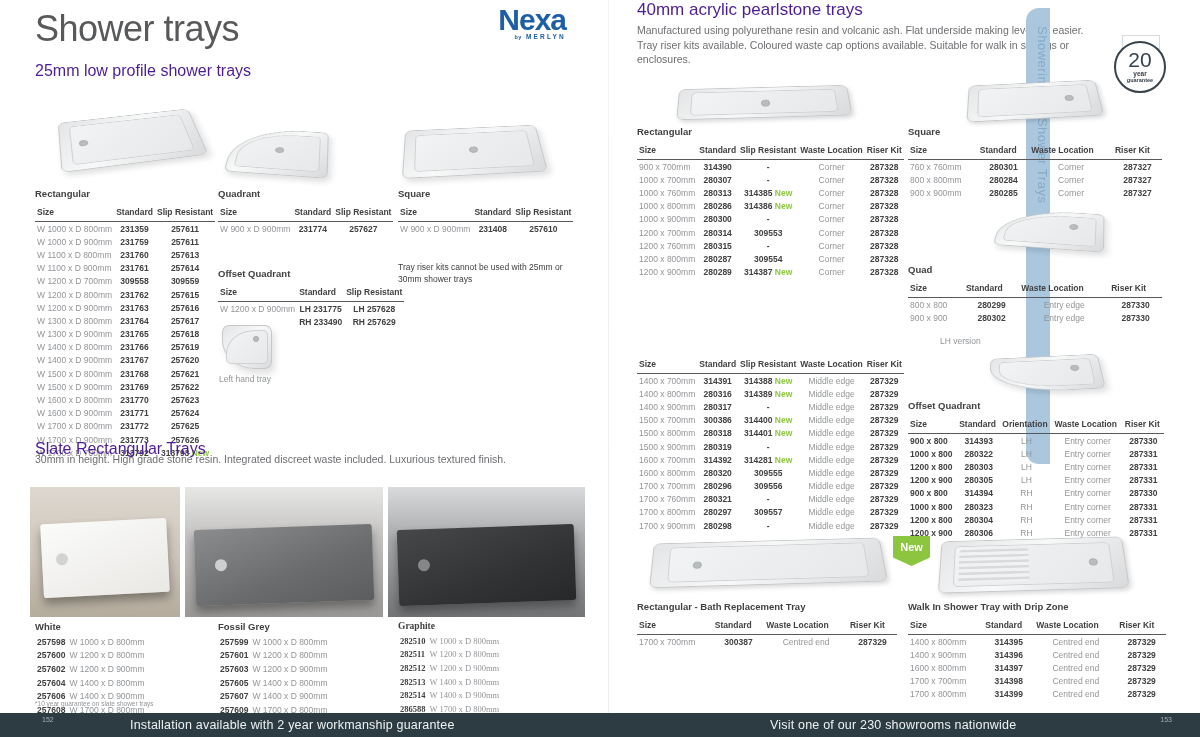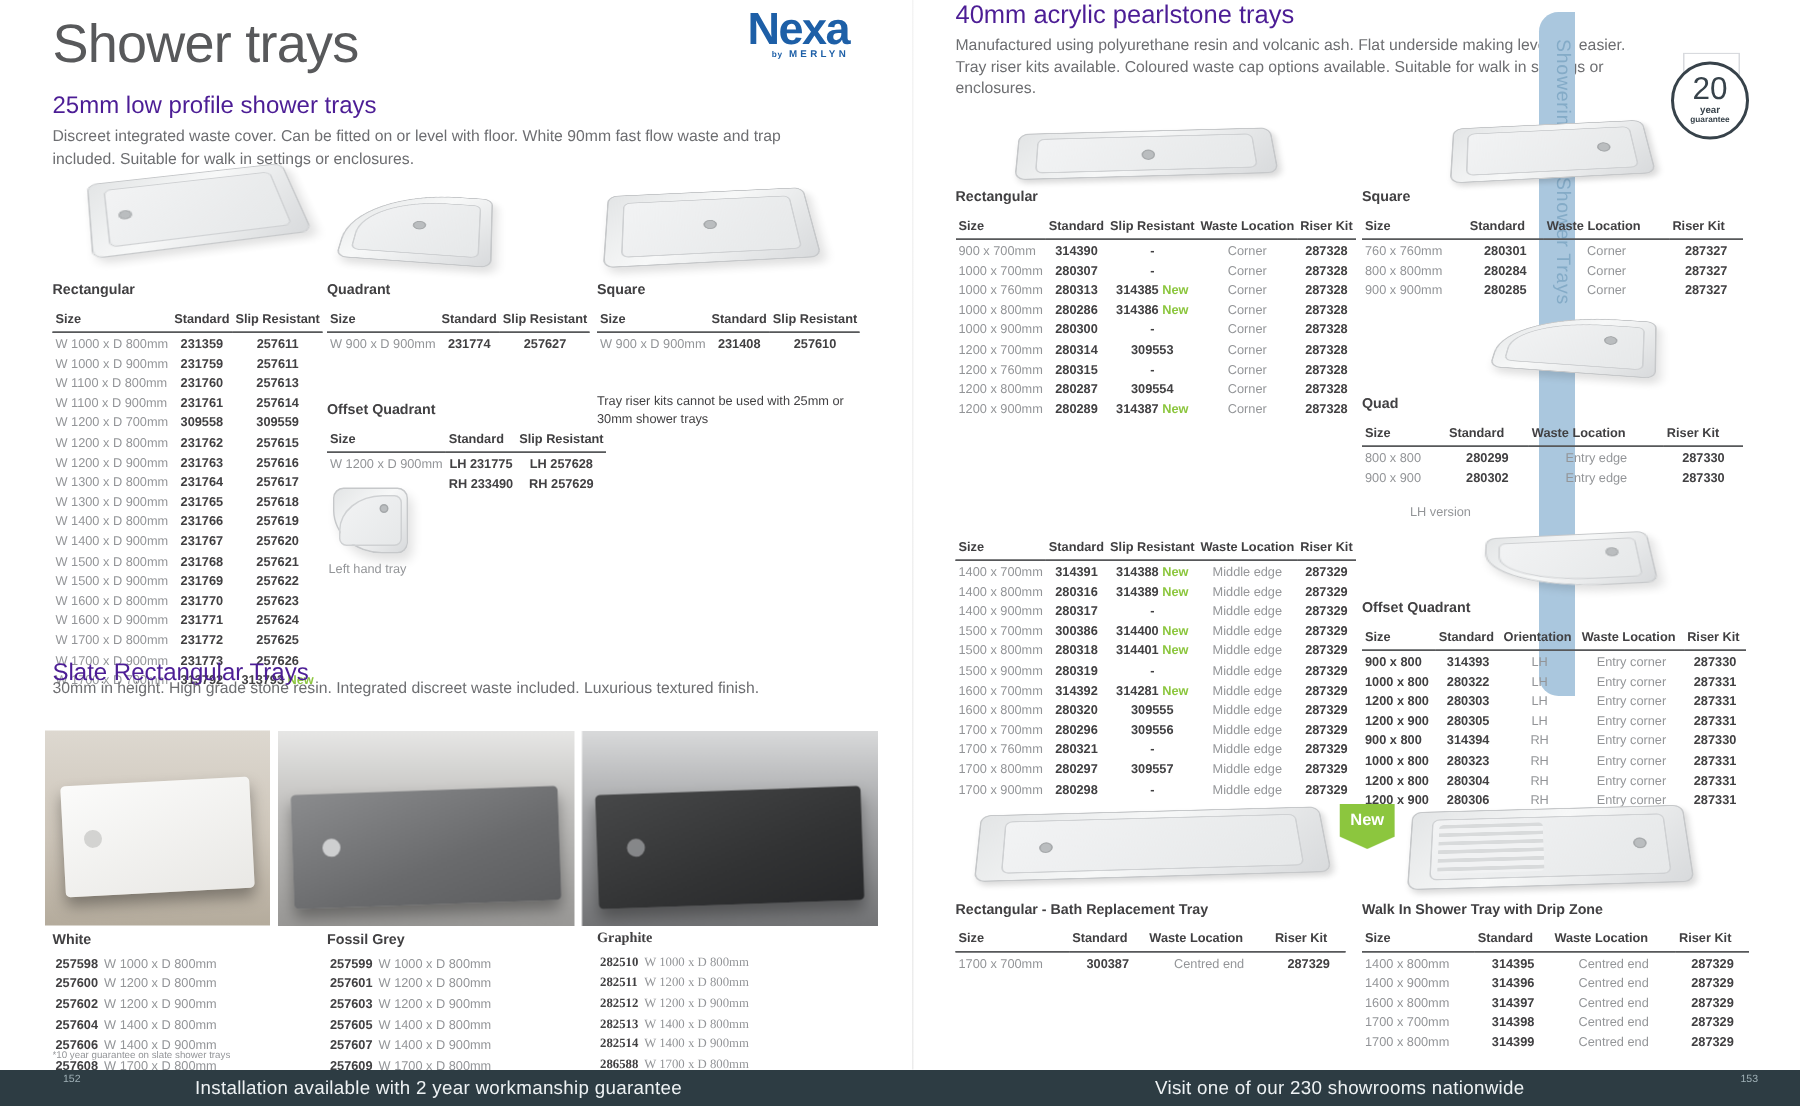--- a/index.html
+++ b/index.html
@@ -89,21 +89,20 @@
   <div class="seam"></div>
 
   <div class="abs page-title" style="left:35px; top:8px;">Shower trays</div>
 
   <div class="abs" style="left:476px; top:6px; width:90px;">
     <div class="logo-nexa" style="text-align:right;">Nexa</div>
     <div class="logo-sub"><span class="by">by</span> <span>MERLYN</span></div>
   </div>
 
   <div class="abs section-h" style="left:35px; top:62px;">25mm low profile shower trays</div>
-  <div class="abs body-text" style="left:35px; top:84px; width:520px;">Discreet integrated waste cover. Can be fitted on or level with floor. White 90mm fast flow waste and trap included. Suitable for walk in settings or enclosures.</div>
 
   <div class="tray skewA" style="left:60px; top:102px; width:140px; height:72px;">
       <span class="waste" style="left:18px; top:30px;"></span>
     </div>
   <div class="tray quad skewB" style="left:230px; top:116px; width:98px; height:70px;">
       <span class="waste" style="left:44px; top:28px;"></span>
     </div>
   <div class="tray skewC" style="left:404px; top:116px; width:138px; height:68px;">
       <span class="waste" style="left:64px; top:28px;"></span>
     </div>

